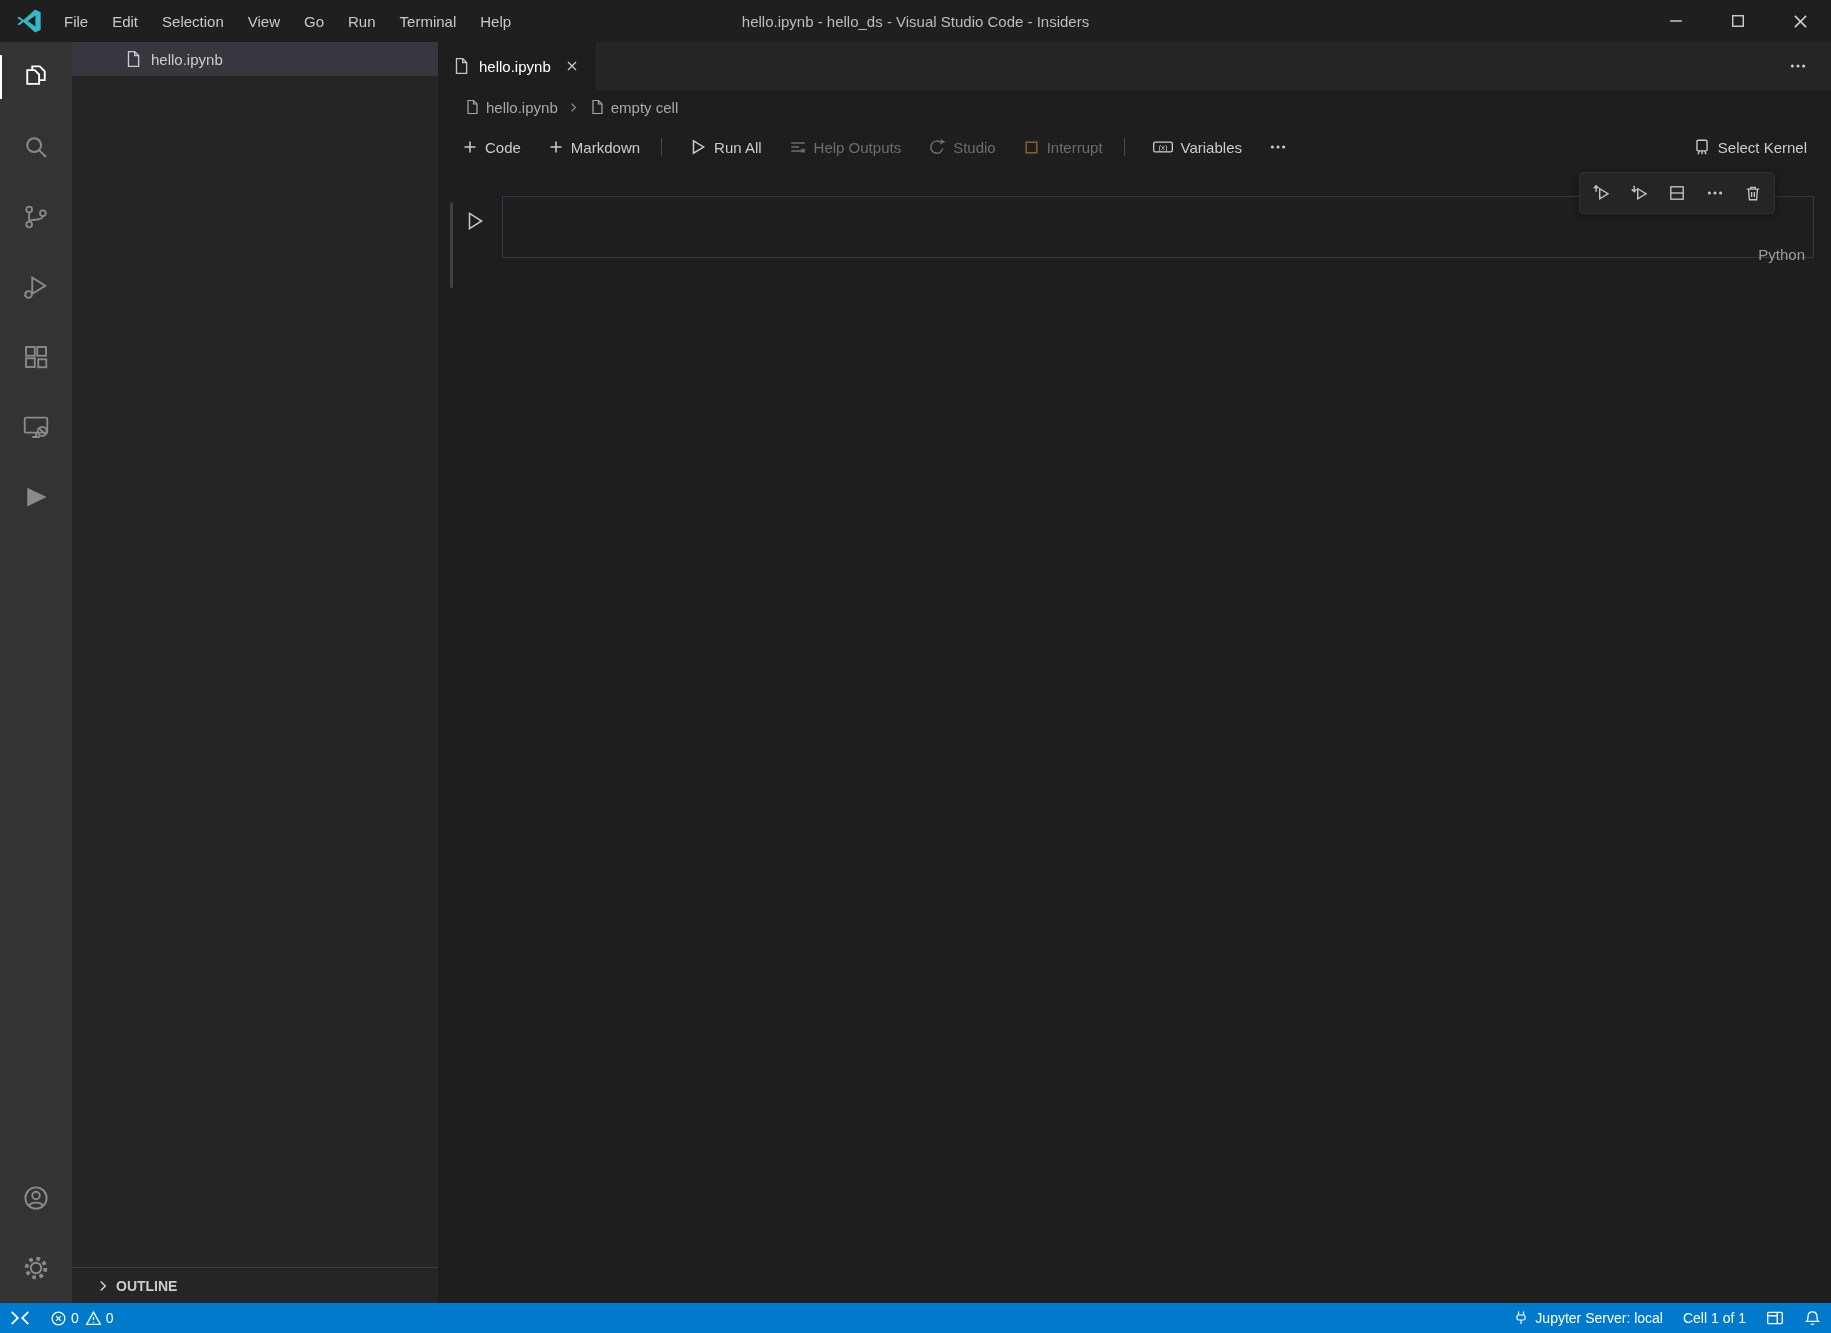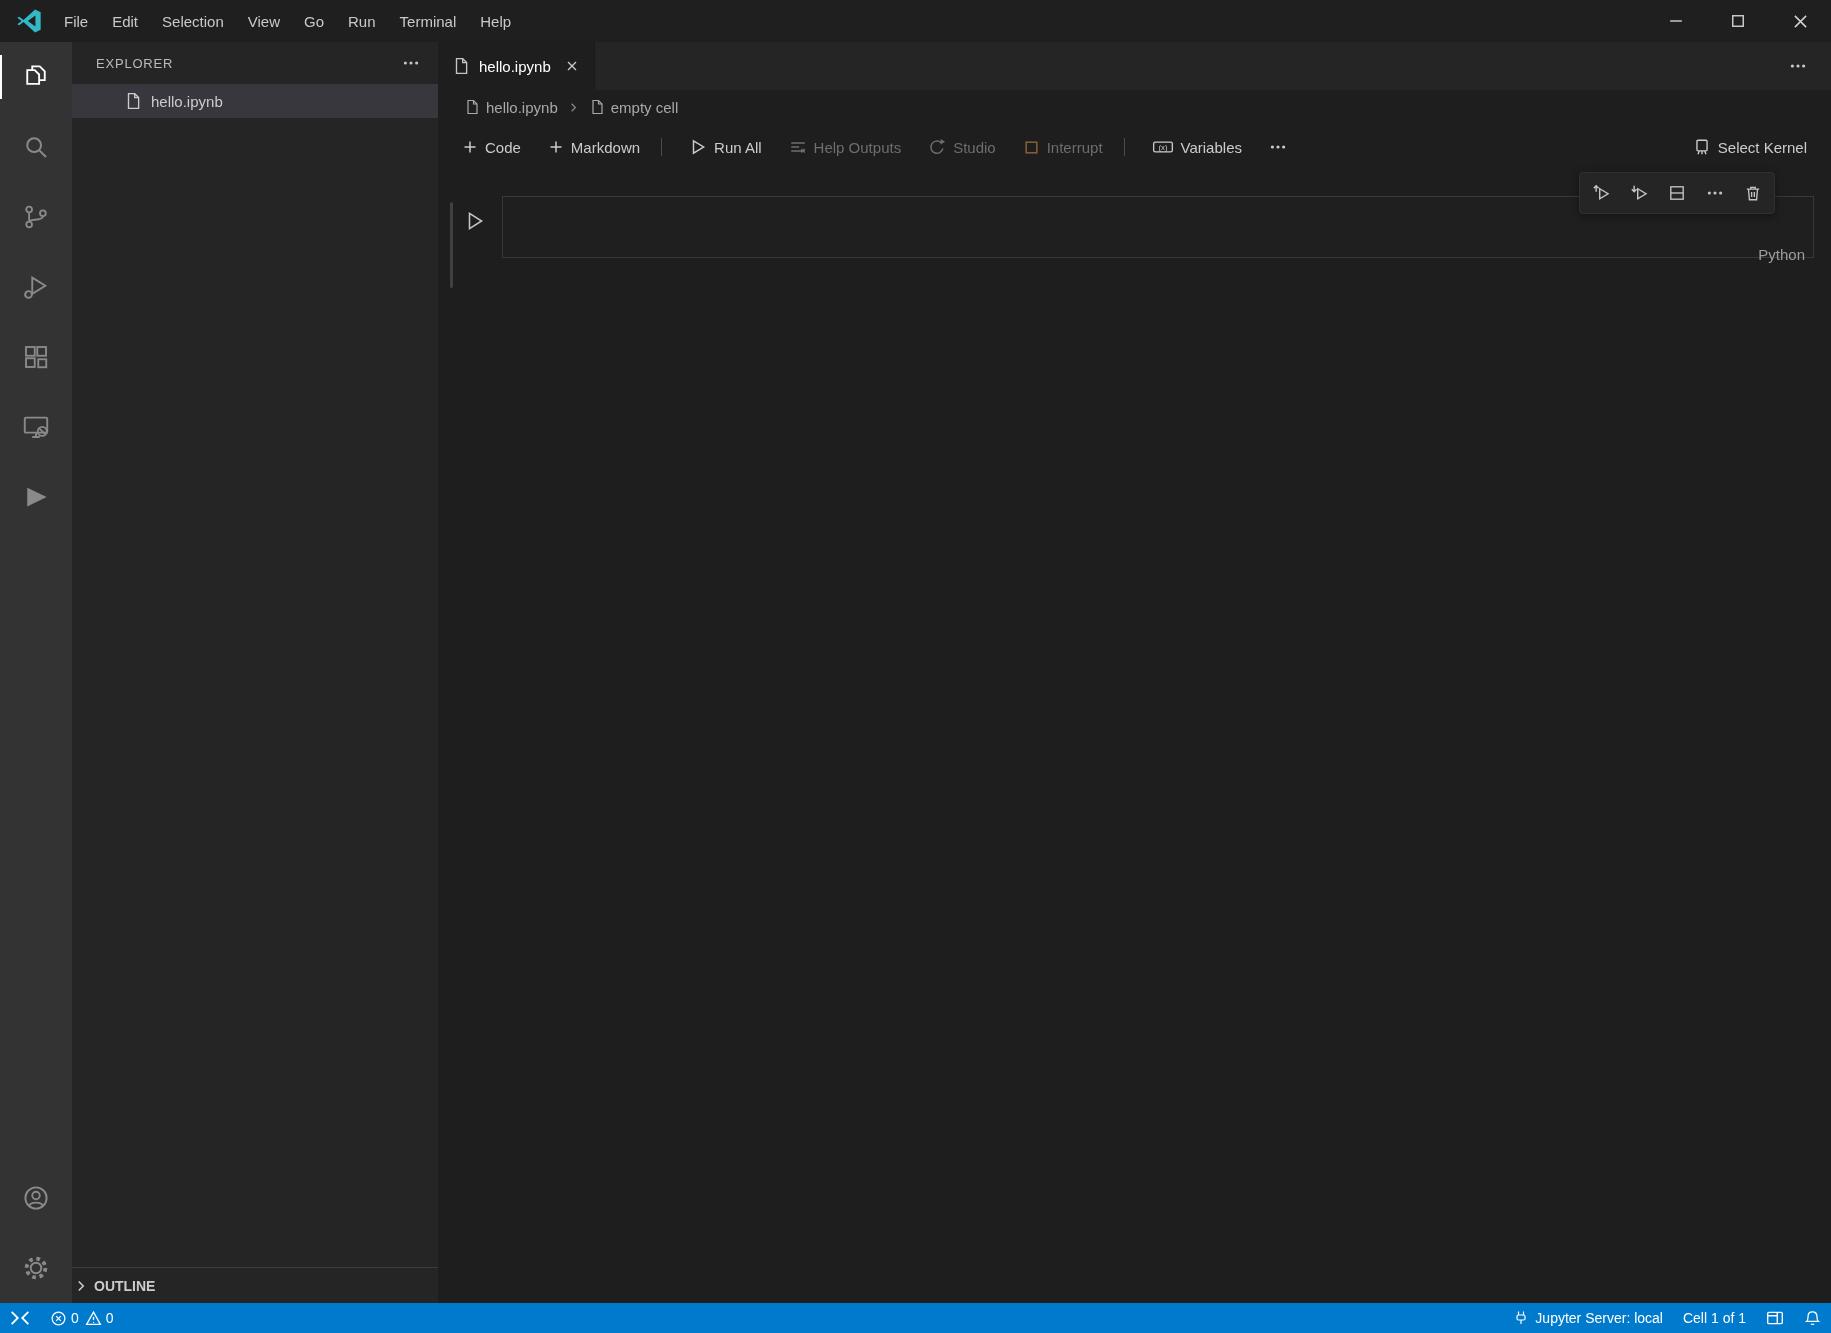--- a/index.html
+++ b/index.html
@@ -26,21 +26,21 @@
   .ab-spacer{flex:1}
 
   
   .sidebar{width:366px;background:#252526;display:flex;flex-direction:column;min-height:0}
   .sb-header{flex:0 0 42px;display:flex;align-items:center;padding:0 18px 0 24px;color:#bbb;font-size:13px;letter-spacing:.8px}
   .sb-header .more{margin-left:auto;color:#c5c5c5}
   .section-row{flex:0 0 30px;display:flex;align-items:center;gap:4px;padding-left:6px;font-weight:bold;font-size:14px;color:#ccc}
   .file-row{flex:0 0 34px;display:flex;align-items:center;gap:9px;padding-left:52px;color:#ccc}
   .file-row.selected{background:#37373d}
   .sb-fill{flex:1}
-  .outline-row{flex:0 0 36px;display:flex;align-items:center;gap:4px;padding-left:0;font-weight:bold;font-size:14px;color:#ccc;border-top:1px solid #3c3c3c}
+  .outline-row{flex:0 0 36px;display:flex;align-items:center;gap:4px;padding-left:22px;font-weight:bold;font-size:14px;color:#ccc;border-top:1px solid #3c3c3c}
 
   
   .editor{flex:1;display:flex;flex-direction:column;background:#1e1e1e;min-width:0}
   .tabbar{flex:0 0 48px;background:#252526;display:flex;align-items:stretch}
   .tab{display:flex;align-items:center;gap:9px;padding:0 14px;background:#1e1e1e;color:#fff;border-right:1px solid #191919}
   .tab .doc{color:#c5c5c5}
   .tab-close{display:flex;margin-left:4px;color:#ccc}
   .tab-actions{margin-left:auto;display:flex;align-items:center;padding-right:24px;color:#ccc}
   .breadcrumbs{flex:0 0 34px;display:flex;align-items:center;gap:8px;padding-left:26px;color:#a9a9a9}
   .bc-item{display:flex;align-items:center;gap:6px}
@@ -83,20 +83,21 @@
     <div class="menus">
       <span class="menu">File</span>
       <span class="menu">Edit</span>
       <span class="menu">Selection</span>
       <span class="menu">View</span>
       <span class="menu">Go</span>
       <span class="menu">Run</span>
       <span class="menu">Terminal</span>
       <span class="menu">Help</span>
     </div>
+    <div class="window-title">hello.ipynb - hello_ds - Visual Studio Code - Insiders</div>
     <div class="window-controls">
       <div class="wc">
         <svg width="14" height="14" viewBox="0 0 12 12" stroke="currentColor" stroke-width="1.2">
             <path d="M1 6 H11"></path>
           </svg>
       </div>
       <div class="wc">
         <svg width="14" height="14" viewBox="0 0 12 12" fill="none" stroke="currentColor" stroke-width="1.2">
             <rect x="1.5" y="1.5" width="9" height="9"></rect>
           </svg>
@@ -188,30 +189,20 @@
         <span>
           <svg width="30" height="30" viewBox="0 0 24 24" fill="none" stroke="currentColor">
               <circle cx="12" cy="12" r="7.5" stroke-width="3" stroke-dasharray="2.95 2.95"></circle>
               <circle cx="12" cy="12" r="4.2" stroke-width="1.5"></circle>
             </svg>
         </span>
       </div>
     </div>
 
     <div class="sidebar">
-      <div class="sb-header">
-        <span>EXPLORER</span>
-        <span class="more">
-          <svg width="18" height="18" viewBox="0 0 16 16" fill="currentColor">
-              <circle cx="3" cy="8" r="1.4"></circle>
-              <circle cx="8" cy="8" r="1.4"></circle>
-              <circle cx="13" cy="8" r="1.4"></circle>
-            </svg>
-        </span>
-      </div>
       <div class="file-row selected">
         <span>
           <svg width="18" height="18" viewBox="0 0 16 16" fill="none" stroke="currentColor" stroke-width="1.2">
               <path d="M4 1.5 H9.5 L13 5 V14.5 H4 Z"></path>
               <path d="M9.5 1.5 V5 H13"></path>
             </svg>
         </span>
         <span>hello.ipynb</span>
       </div>
       <div class="sb-fill"></div>

